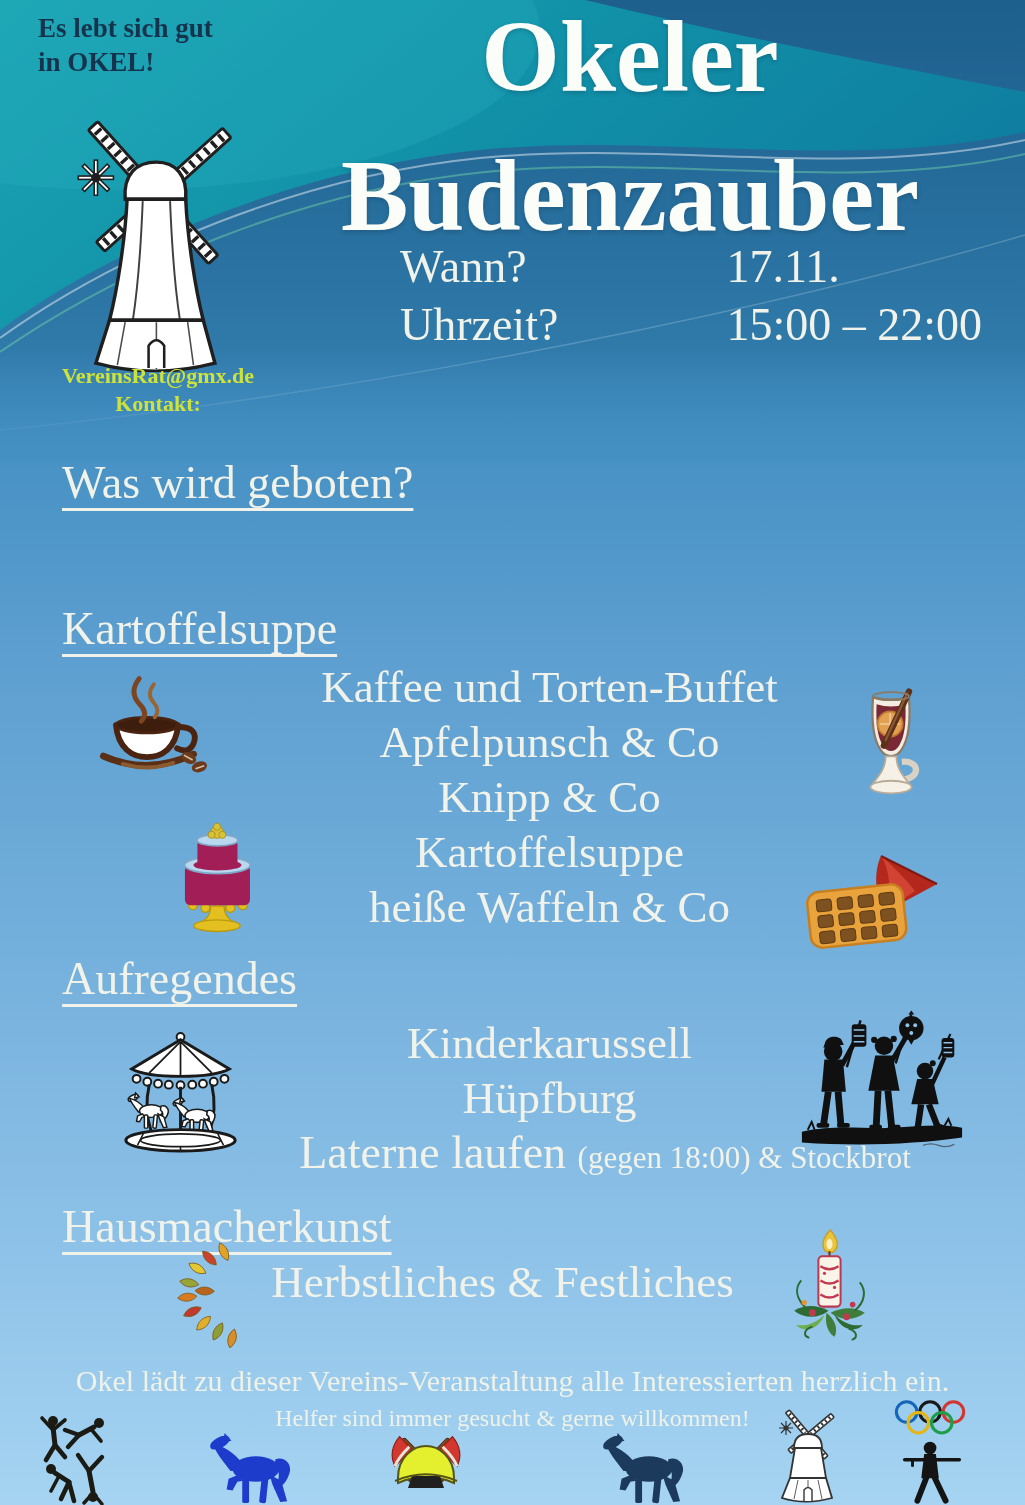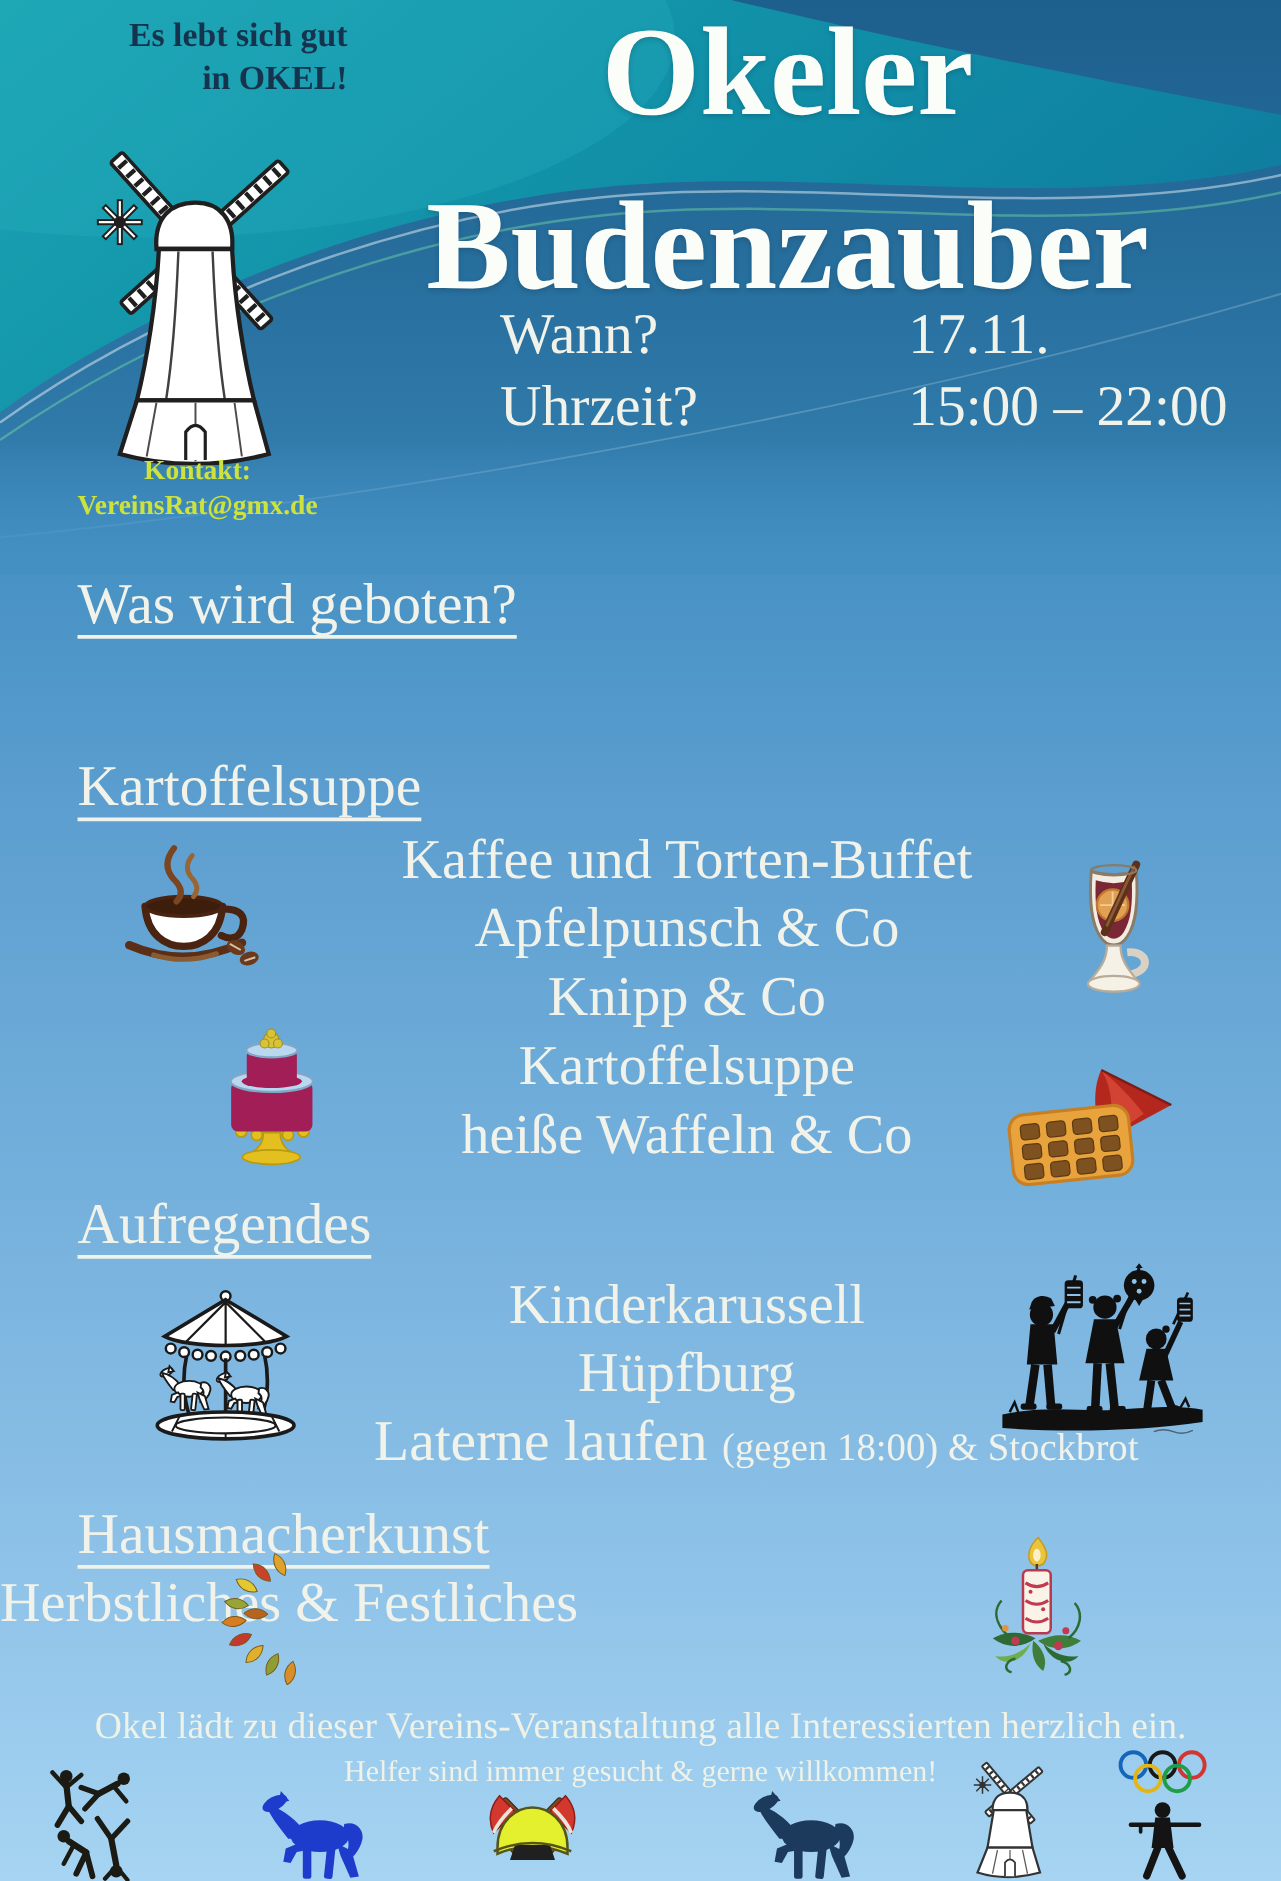--- a/index.html
+++ b/index.html
@@ -5,36 +5,36 @@
   html,body{margin:0;padding:0;background:#222;}
   .poster{
     position:relative;width:1025px;height:1505px;overflow:hidden;
     font-family:"Liberation Serif",serif;
     background:linear-gradient(180deg,#2f7fae 0px,#4590c3 430px,#5d9fd0 660px,#74b0dc 950px,#8ec2e8 1250px,#a6d4f2 1505px);
   }
   .hdr-bg{position:absolute;left:0;top:0;width:1025px;height:460px;}
   .abs{position:absolute;}
   .ivory{color:#f1f3ea;}
   .ul{text-decoration:underline;text-underline-offset:10px;text-decoration-thickness:3px;}
-  .tagline{left:38px;top:12px;width:240px;text-align:right;color:#16334e;font-weight:bold;font-size:27px;line-height:1.25;}
+  .tagline{left:38px;top:12px;width:240px;text-align:left;color:#16334e;font-weight:bold;font-size:27px;line-height:1.25;}
   .windmill-big{left:66px;top:84px;}
   .contact{left:18px;top:362px;width:280px;text-align:center;color:#cde23c;font-weight:bold;font-size:22px;line-height:1.25;}
   .title{left:235px;top:-12px;width:790px;text-align:center;color:#fbfdf8;font-size:101px;font-weight:bold;line-height:1.38;text-shadow:0 2px 4px rgba(10,40,60,.25);}
   .qa{left:360px;top:238px;font-size:46px;line-height:1.26;}
   .qa-q{display:inline-block;width:315px;margin-left:40px;}
   .h-was{left:62px;top:456px;font-size:46px;}
   .sub-kloen{left:0;top:516px;width:1005px;text-align:center;font-size:45px;}
   .h-kulin{left:62px;top:602px;font-size:46px;}
   .kulin-items{left:62px;top:660px;width:975px;text-align:center;font-size:45px;line-height:55px;}
   .h-aufr{left:62px;top:952px;font-size:46px;text-align:right;}
   .aufr-items{left:62px;top:1016px;width:975px;text-align:center;font-size:45px;line-height:55px;}
   .laterne{left:62px;top:1126px;width:1086px;text-align:center;font-size:46px;}
   .laterne .note{font-size:31px;}
   .h-haus{left:62px;top:1200px;font-size:46px;}
-  .haus-item{left:0;top:1256px;width:1005px;text-align:left;font-size:45px;}
+  .haus-item{left:0;top:1256px;width:1005px;text-align:center;font-size:45px;}
   .invite{left:0;top:1364px;width:1025px;text-align:center;font-size:30px;color:#eef2e8;}
   .helpers{left:0;top:1405px;width:1025px;text-align:center;font-size:24px;color:#eef2e8;}
   .ic-coffee{left:84px;top:670px;}
   .ic-punch{left:846px;top:686px;}
   .ic-cake{left:168px;top:810px;}
   .ic-waffle{left:795px;top:850px;}
   .ic-carousel{left:110px;top:1030px;}
   .ic-children{left:798px;top:998px;}
   .ic-leaves{left:165px;top:1242px;}
   .ic-candle{left:768px;top:1228px;}
@@ -136,22 +136,22 @@
       <path d="M62,118 C60,160 52,210 44,242 L140,242 C132,210 124,160 122,118 Z" stroke-width="3.5"></path>
       <path d="M78,120 C76,170 72,215 68,241" fill="none" stroke-width="2" opacity="0.85"></path>
       <path d="M106,120 C108,170 112,215 116,241" fill="none" stroke-width="2" opacity="0.85"></path>
       <path d="M44,242 L140,242 L152,286 C110,297 70,297 30,286 Z" stroke-width="3.5"></path>
       <path d="M60,244 L52,288 M92,244 L92,292 M124,244 L130,288" fill="none" stroke-width="1.6" opacity="0.8"></path>
       <path d="M84,291 L84,268 Q92,257 100,268 L100,291" fill="#ffffff" stroke-width="2.6"></path>
     </g>
   </svg>
 
   <div class="abs contact">
+    <div>VereinsRat@gmx.de</div>
     <div>Kontakt:</div>
-    <div>VereinsRat@gmx.de</div>
   </div>
 
   <div class="abs title">
     <div>Okeler</div>
     <div>Budenzauber</div>
   </div>
 
   <div class="abs qa ivory">
     <div>
       <span class="qa-q">Wann?</span>

